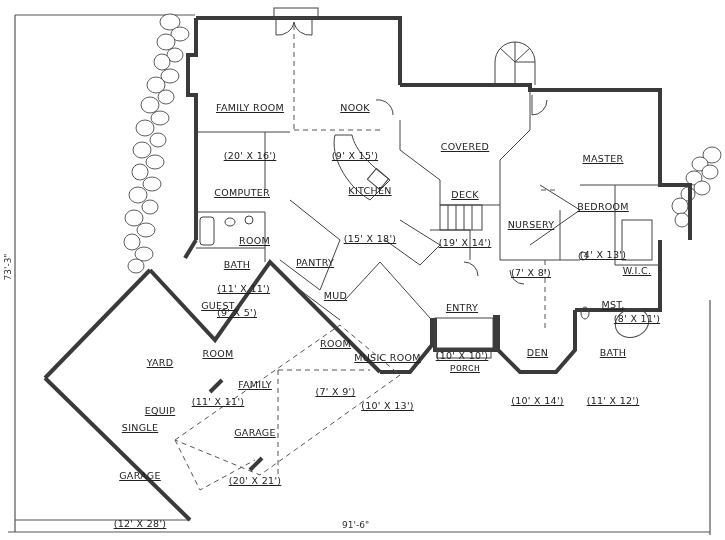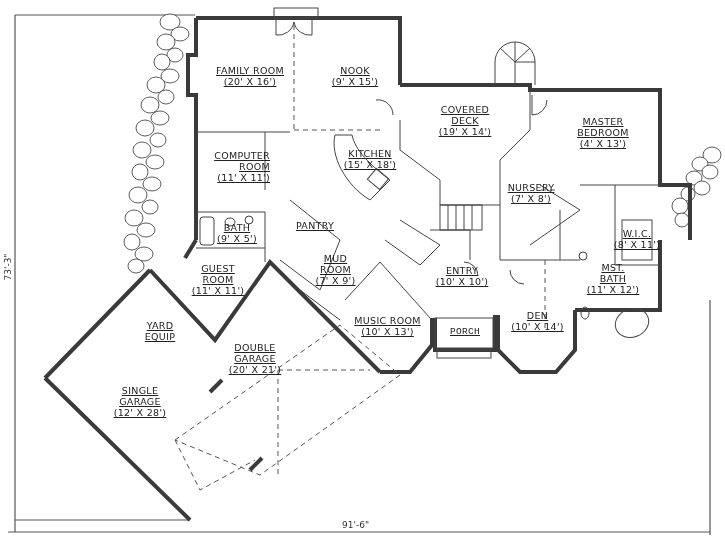--- a/index.html
+++ b/index.html
@@ -4,21 +4,21 @@
 <style>
   html,body{margin:0;padding:0;background:#ffffff;}
   body{width:725px;height:540px;overflow:hidden;position:relative;font-family:"Liberation Sans",sans-serif;}
   #plan{position:absolute;left:0;top:0;width:725px;height:540px;}
   .wall{fill:none;stroke:#3a3a3a;stroke-width:4;stroke-linejoin:miter;}
   .thin{fill:none;stroke:#444;stroke-width:1;}
   .dash{fill:none;stroke:#555;stroke-width:1;stroke-dasharray:5 4;}
   .dim{fill:none;stroke:#555;stroke-width:1.2;}
   .stone{fill:#fff;stroke:#333;stroke-width:0.8;}
   .label{position:absolute;text-align:center;color:#222;font-family:"DejaVu Sans",sans-serif;font-size:9.5px;line-height:11px;letter-spacing:0.3px;white-space:nowrap;}
-  .label span{display:block;text-decoration:underline;}
+  .label span{display:block;text-decoration:underline;margin-top:37px;}
   .dimtxt{position:absolute;font-family:"DejaVu Sans",sans-serif;font-size:9px;color:#333;}
   .vert{transform:rotate(-90deg);transform-origin:center;}
 </style>
 </head>
 <body>
 
 <svg id="plan" viewBox="0 0 725 540" xmlns="http://www.w3.org/2000/svg">
 
   <g>
     <line class="dim" x1="15" y1="15" x2="195" y2="15"></line>
@@ -218,21 +218,21 @@
 <div class="label" style="left:583px;top:262px;width:60px;">
   <span>MST.</span>
     <span>BATH</span>
     <span>(11' X 12')</span>
 </div>
 <div class="label" style="left:130px;top:320px;width:60px;">
   <span>YARD</span>
     <span>EQUIP</span>
 </div>
 <div class="label" style="left:220px;top:342px;width:70px;">
-  <span>DOUBLE</span>
+  <span>FAMILY</span>
     <span>GARAGE</span>
     <span>(20' X 21')</span>
 </div>
 <div class="label" style="left:345px;top:315px;width:85px;">
   <span>MUSIC ROOM</span>
     <span>(10' X 13')</span>
 </div>
 <div class="label" style="left:440px;top:326px;width:50px;font-family:Liberation Mono, monospace;">
   <span>PORCH</span>
 </div>

